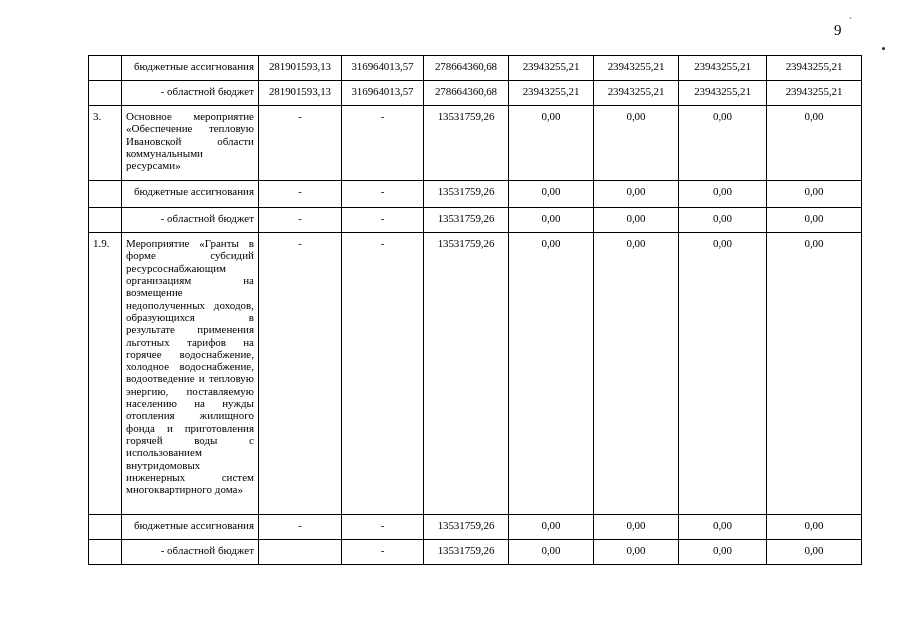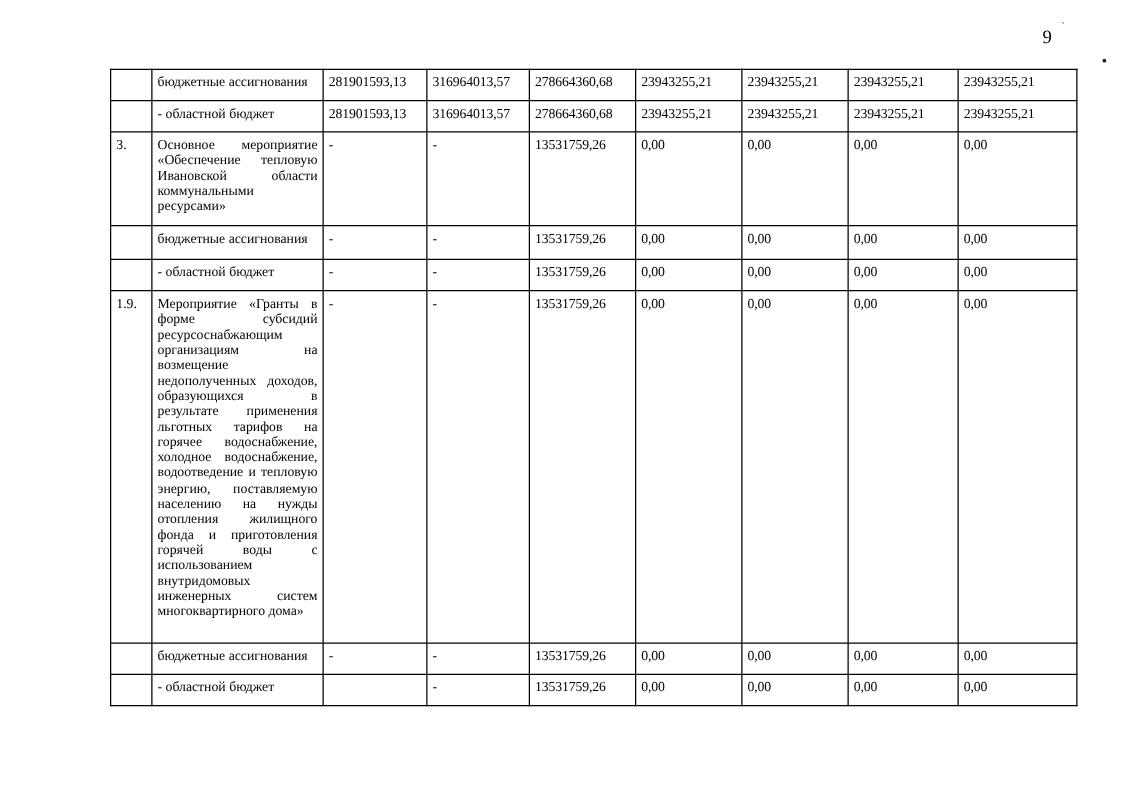--- a/index.html
+++ b/index.html
@@ -46,23 +46,23 @@
   table.budget td {
     border: 1px solid #000;
     vertical-align: top;
     padding: 4px 4px 2px 4px;
     font-size: 11px;
     line-height: 1.12;
     overflow: hidden;
     word-wrap: break-word;
   }
   td.num { text-align: left; padding-left: 3px; }
-  td.label { text-align: left; }
+  td.label { text-align: right; }
   td.desc { text-align: justify; line-height: 1.1; }
-  td.val { font-size: 10.5px; letter-spacing: -0.1px; }
+  td.val { text-align: center; font-size: 10.5px; letter-spacing: -0.1px; }
   tr.r-sm  { height: 25px; }
   tr.r-md  { height: 27px; }
   tr.r-item3 { height: 75px; }
   tr.r-item31 { height: 282px; }
 </style>
 </head>
 <body>
 
 <div class="page-number">9</div>
 <div class="artifact-tick">`</div>

